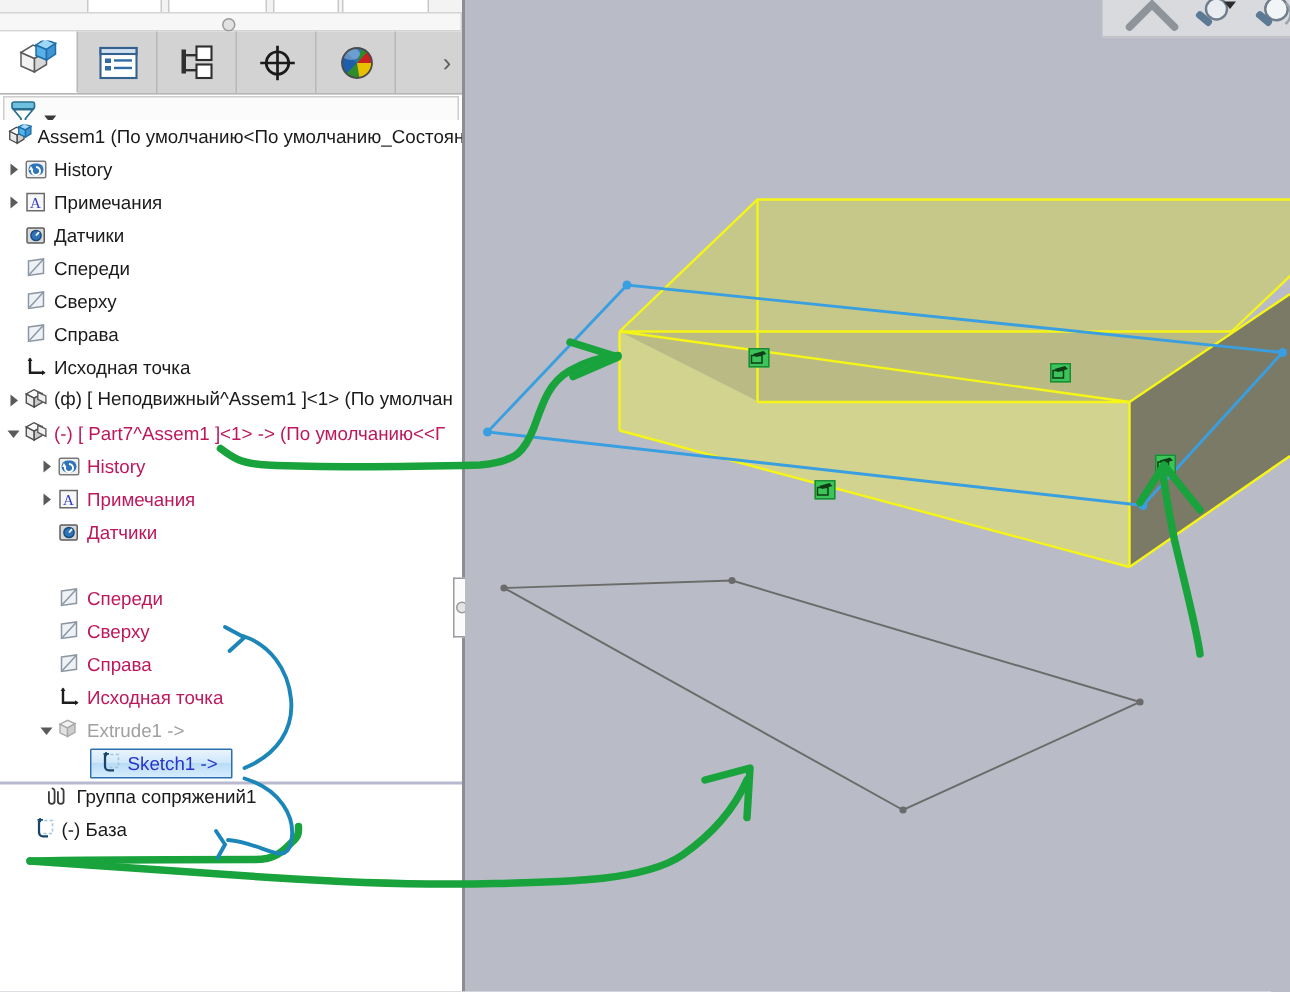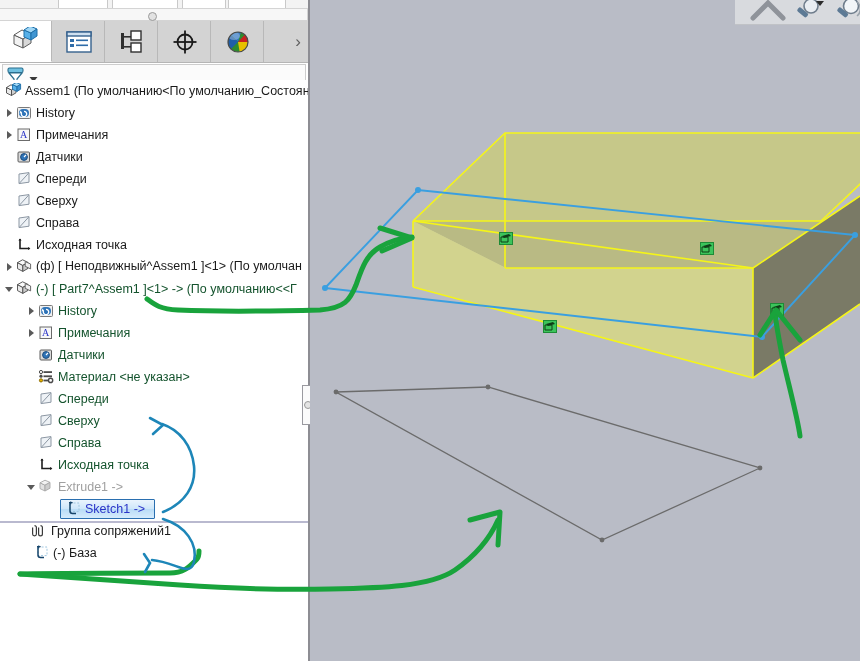--- a/index.html
+++ b/index.html
@@ -35,21 +35,21 @@
   
   .treepanel{position:absolute;left:0;top:80px;width:310px;height:558px;background:#ffffff;overflow:hidden;}
   .row{position:relative;height:22px;display:flex;align-items:center;white-space:nowrap;}
   .row .twisty{width:11px;height:11px;display:inline-block;position:relative;flex:0 0 auto;}
   .row .twisty.closed::before{content:"";position:absolute;left:2px;top:1px;
       border-left:5px solid #5a5a5a;border-top:4px solid transparent;border-bottom:4px solid transparent;}
   .row .twisty.open::before{content:"";position:absolute;left:0px;top:3px;
       border-top:5px solid #5a5a5a;border-left:4px solid transparent;border-right:4px solid transparent;}
   .ico{width:17px;height:16px;flex:0 0 auto;margin-right:3px;position:relative;}
   .lbl{color:#1a1a1a;font-size:12.5px;line-height:14px;}
-  .lbl.blue{color:#14532d;}
+  .lbl.blue{color:#be185d;}
   .lbl.grey{color:#a0a0a0;}
   .selbox{display:inline-flex;align-items:center;height:18px;padding:0 9px 0 4px;
       border:1px solid #2a6fb0;border-radius:1px;
       background:linear-gradient(#eaf4fd,#cfe7fa 48%,#b9dcf6 50%,#d6ecfd);}
   .selbox .lbl{color:#2a34c8;text-align:right;}
   .hsep{position:absolute;left:0;width:310px;height:2px;background:#b9b9cf;}
 
   
   .vsplit{position:absolute;left:308px;top:0;width:2px;height:661px;background:#8d8d93;}
   .vhandle{position:absolute;left:302px;top:385px;width:9px;height:40px;background:#fbfbfb;
@@ -301,32 +301,20 @@
             <span class="ico"><svg width="17" height="16" viewBox="0 0 17 16">
                 <rect x="2" y="3" width="11.5" height="10" rx="1" fill="#d9d9d9" stroke="#5d5d5d" stroke-width="1"></rect>
                 <circle cx="8" cy="8" r="3.4" fill="#2f74b8" stroke="#1b4c7e" stroke-width="1"></circle>
                 <path d="M8 8 L10 5.8" stroke="#ffffff" stroke-width="1.2"></path>
               </svg></span>
             <span class="lbl blue">Датчики</span>
           </span>
         </div>
         <div class="row" style="padding-left: 27px;">
           <span class="twisty"></span>
-          <span style="display: inline-flex; align-items: center;">
-            <span class="ico"><svg width="17" height="16" viewBox="0 0 17 16">
-                <circle cx="3" cy="3" r="1.6" fill="none" stroke="#4b4b4b" stroke-width="1"></circle>
-                <rect x="5.5" y="2.2" width="8.5" height="1.8" fill="#4b4b4b"></rect>
-                <circle cx="3" cy="7.2" r="1.6" fill="#4b4b4b"></circle>
-                <rect x="5.5" y="6.4" width="8.5" height="1.8" fill="#4b4b4b"></rect>
-                <circle cx="3" cy="11.4" r="1.6" fill="#e8b200" stroke="#8a6a00" stroke-width="1"></circle>
-                <rect x="5.5" y="10.6" width="5" height="1.8" fill="#4b4b4b"></rect>
-                <circle cx="12.6" cy="11.4" r="2.1" fill="none" stroke="#4b4b4b" stroke-width="1.4"></circle>
-              </svg></span>
-            <span class="lbl blue">Материал &lt;не указан&gt;</span>
-          </span>
         </div>
         <div class="row" style="padding-left: 27px;">
           <span class="twisty"></span>
           <span style="display: inline-flex; align-items: center;">
             <span class="ico"><svg width="17" height="16" viewBox="0 0 17 16">
                 <path d="M3 3 L13 1.6 L13 11.2 L3 12.6 Z" fill="#eef2f6" stroke="#8c97a3" stroke-width="1"></path>
                 <path d="M3.6 12 L12.6 2.2" stroke="#8c97a3" stroke-width="1"></path>
               </svg></span>
             <span class="lbl blue">Спереди</span>
           </span>
@@ -387,21 +375,21 @@
         <div class="row" style="padding-left: 20px;">
           <span class="twisty"></span>
           <span style="display: inline-flex; align-items: center;">
             <span class="ico"><svg width="17" height="16" viewBox="0 0 17 16">
                 <path d="M3.5 2.6 a1.9 1.9 0 0 1 1.9 1.9 L5.4 11 a1.9 1.9 0 0 1 -3.8 0 L1.6 4.5" fill="none" stroke="#3a3a3a" stroke-width="1.2"></path>
                 <path d="M9.5 2.6 a1.9 1.9 0 0 1 1.9 1.9 L11.4 11 a1.9 1.9 0 0 1 -3.8 0 L7.6 4.5" fill="none" stroke="#3a3a3a" stroke-width="1.2"></path>
               </svg></span>
             <span class="lbl">Группа сопряжений1</span>
           </span>
         </div>
-        <div class="row" style="padding-left: 22px; text-align: right;">
+        <div class="row" style="padding-left: 10px; text-align: right;">
           <span class="twisty"></span>
           <span style="display: inline-flex; align-items: center;">
             <span class="ico"><svg width="17" height="16" viewBox="0 0 17 16">
                 <rect x="5" y="2" width="9" height="8.6" fill="none" stroke="#9fc6df" stroke-width="1" stroke-dasharray="2 1.6"></rect>
                 <path d="M5 2 L5 10 a2.5 2.5 0 0 0 2.5 2.5 L11 12.5" fill="none" stroke="#17456b" stroke-width="1.5"></path>
                 <path d="M4 1.6 L7.6 1.6 M5.7 0.4 L5.7 3.2" stroke="#17456b" stroke-width="1.1"></path>
               </svg></span>
             <span class="lbl">(-) База</span>
           </span>
         </div>

